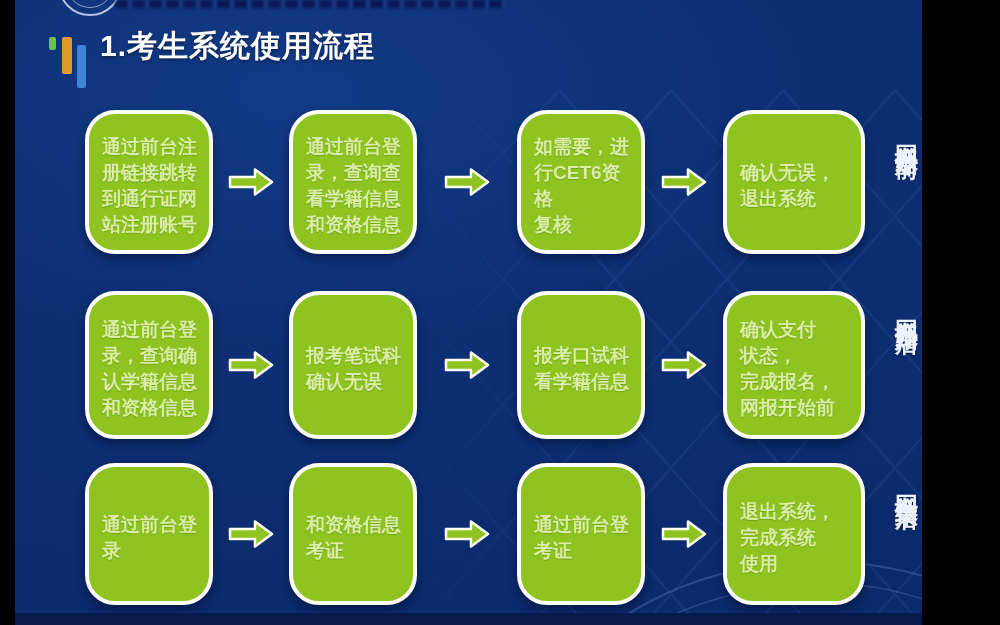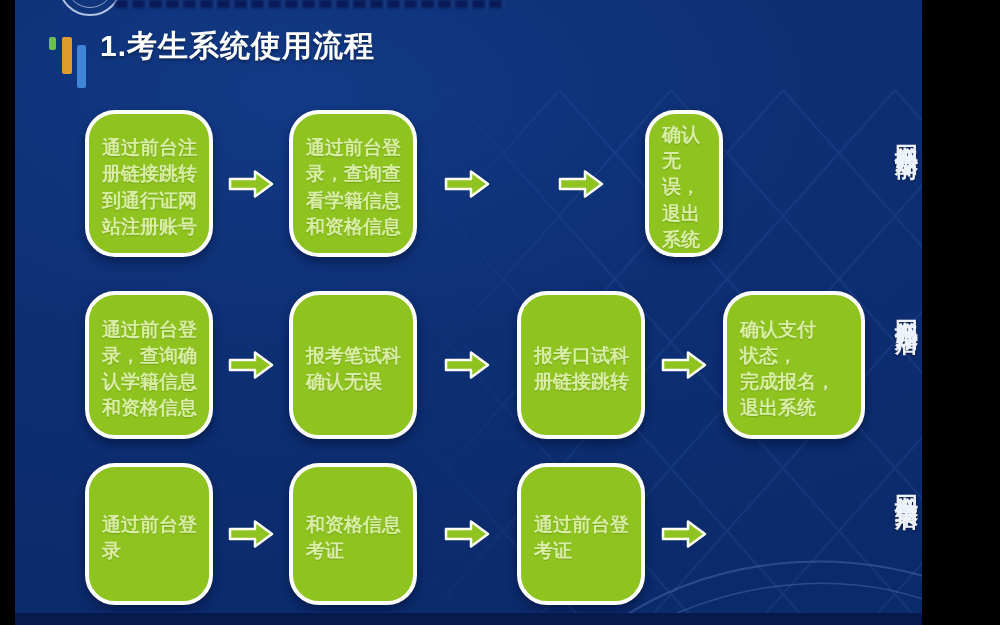--- a/index.html
+++ b/index.html
@@ -142,20 +142,25 @@
         <span class="step-text">通过前台登
 录，查询查
 看学籍信息
 和资格信息</span>
       </div>
       <div class="arrow-cell">
         <svg width="46" height="32" xmlns="http://www.w3.org/2000/svg">
           <path d="M2,11 H27 V3.5 L44,16 L27,28.5 V21 H2 Z" fill="#8fc320" stroke="#ffffff" stroke-width="2.5" stroke-linejoin="round"></path>
         </svg>
       </div>
+      <div class="step-box">
+        <span class="step-text">如需要，进
+行CET6资格
+复核</span>
+      </div>
       <div class="arrow-cell">
         <svg width="46" height="32" xmlns="http://www.w3.org/2000/svg">
           <path d="M2,11 H27 V3.5 L44,16 L27,28.5 V21 H2 Z" fill="#8fc320" stroke="#ffffff" stroke-width="2.5" stroke-linejoin="round"></path>
         </svg>
       </div>
       <div class="step-box">
         <span class="step-text">确认无误，
 退出系统</span>
       </div>
     </div>
@@ -176,32 +181,32 @@
         <span class="step-text">报考笔试科
 确认无误</span>
       </div>
       <div class="arrow-cell">
         <svg width="46" height="32" xmlns="http://www.w3.org/2000/svg">
           <path d="M2,11 H27 V3.5 L44,16 L27,28.5 V21 H2 Z" fill="#8fc320" stroke="#ffffff" stroke-width="2.5" stroke-linejoin="round"></path>
         </svg>
       </div>
       <div class="step-box">
         <span class="step-text">报考口试科
-册链接跳转</span>
+看学籍信息</span>
       </div>
       <div class="arrow-cell">
         <svg width="46" height="32" xmlns="http://www.w3.org/2000/svg">
           <path d="M2,11 H27 V3.5 L44,16 L27,28.5 V21 H2 Z" fill="#8fc320" stroke="#ffffff" stroke-width="2.5" stroke-linejoin="round"></path>
         </svg>
       </div>
       <div class="step-box">
         <span class="step-text">确认支付
 状态，
 完成报名，
-退出系统</span>
+网报开始前</span>
       </div>
     </div>
 
     <div class="flow-row row-3">
       <div class="step-box">
         <span class="step-text">通过前台登
 录</span>
       </div>
       <div class="arrow-cell">
         <svg width="46" height="32" xmlns="http://www.w3.org/2000/svg">
@@ -218,20 +223,25 @@
         </svg>
       </div>
       <div class="step-box">
         <span class="step-text">通过前台登
 考证</span>
       </div>
       <div class="arrow-cell">
         <svg width="46" height="32" xmlns="http://www.w3.org/2000/svg">
           <path d="M2,11 H27 V3.5 L44,16 L27,28.5 V21 H2 Z" fill="#8fc320" stroke="#ffffff" stroke-width="2.5" stroke-linejoin="round"></path>
         </svg>
+      </div>
+      <div class="step-box">
+        <span class="step-text">退出系统，
+完成系统
+使用</span>
       </div>
     </div>
 
     <div class="side-label side-1">网报开始前</div>
     <div class="side-label side-2">网报开始后</div>
     <div class="side-label side-3">网报结束后</div>
 
     <div class="bottom-strip"></div>
   </div>
 

